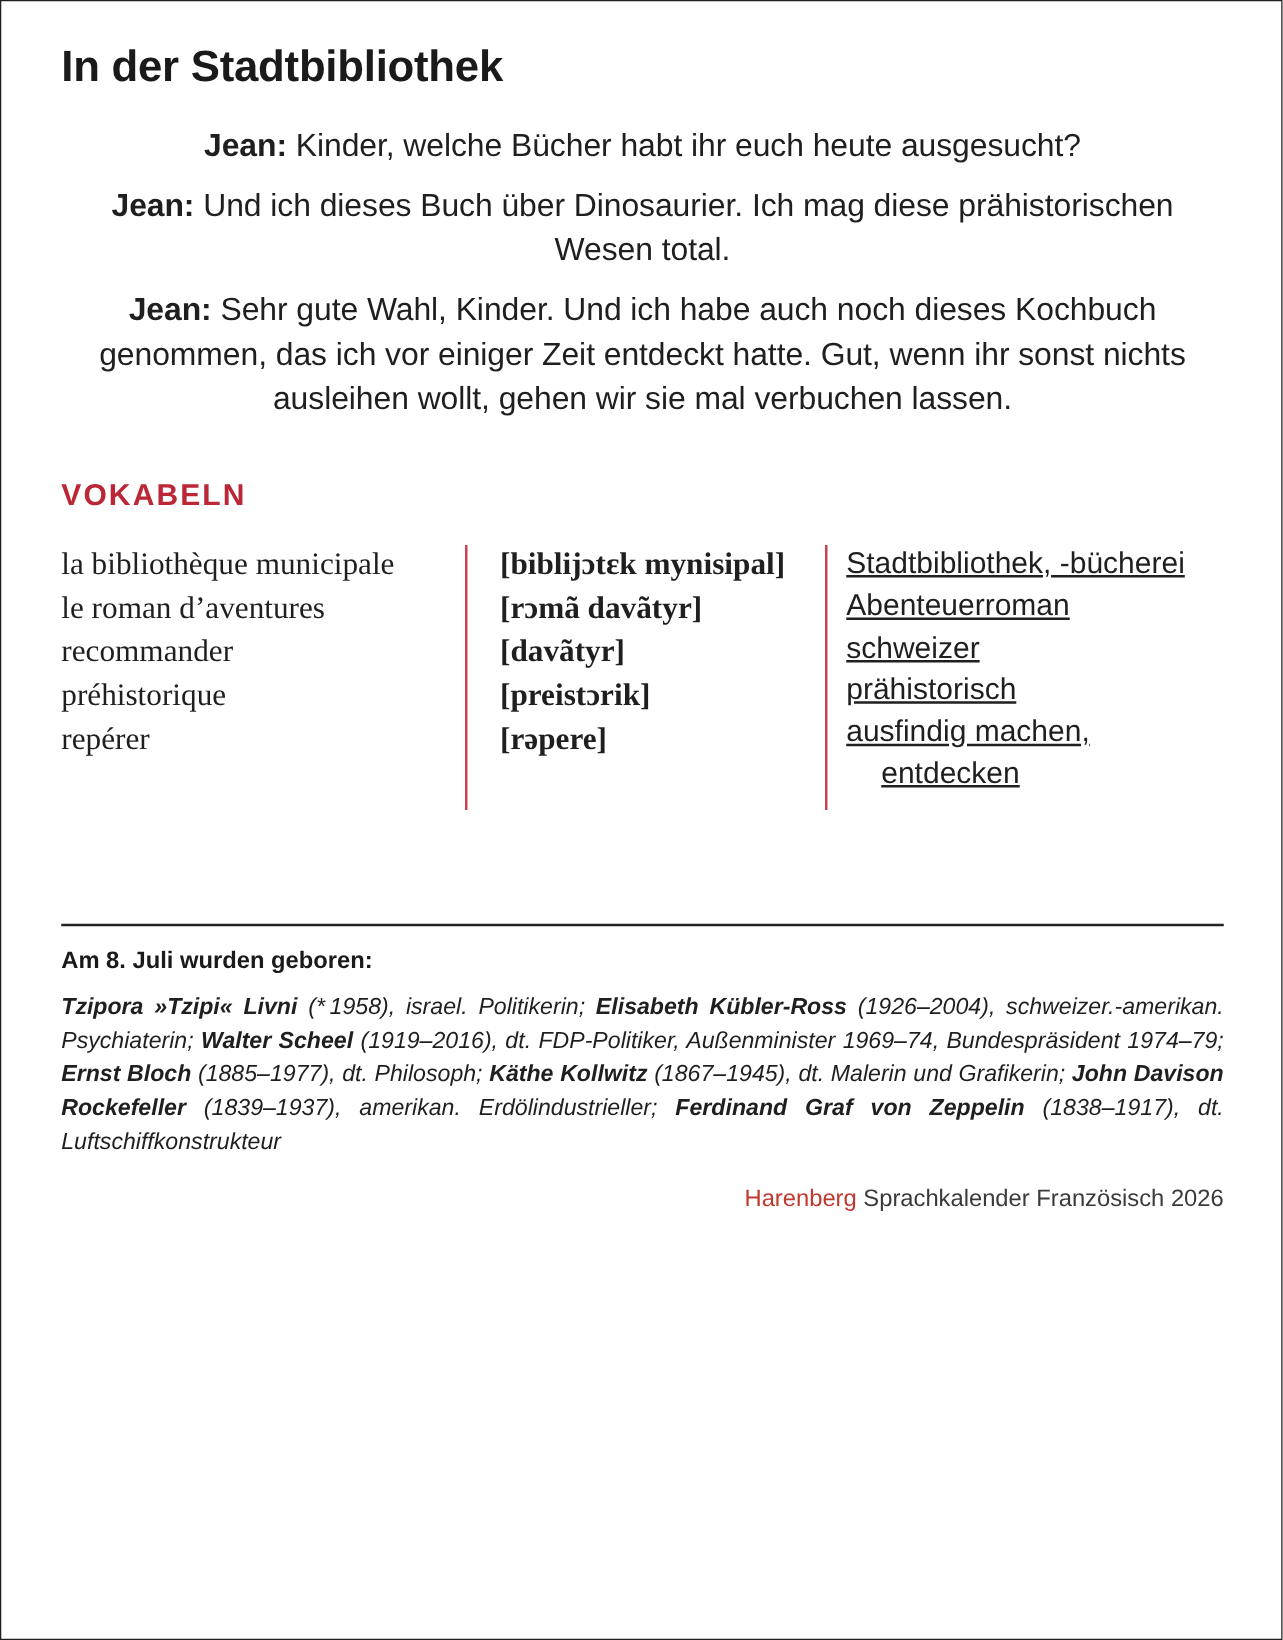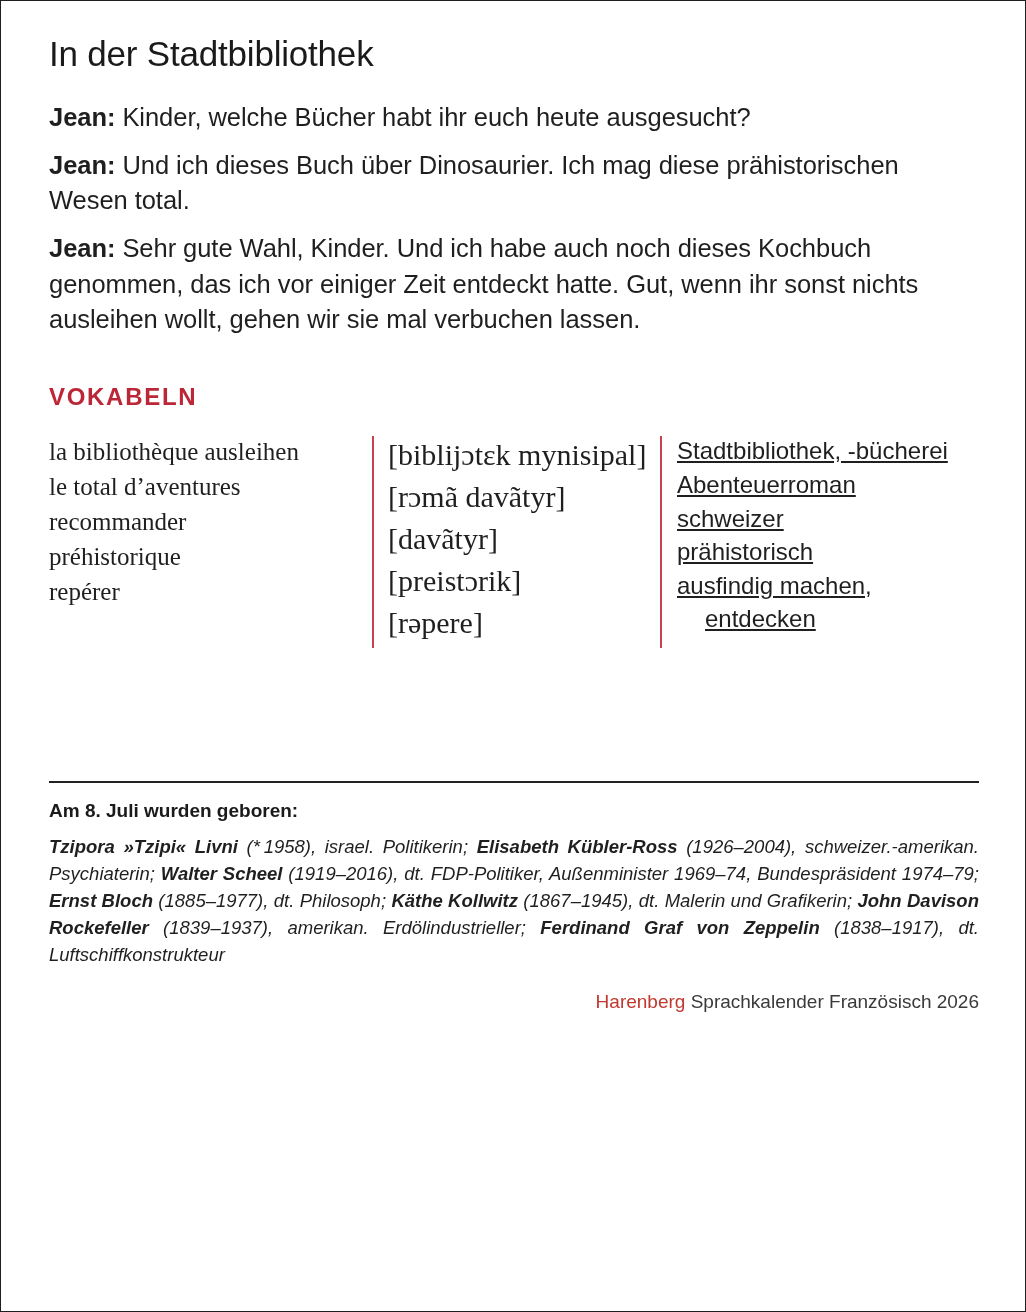--- a/index.html
+++ b/index.html
@@ -27,37 +27,38 @@
   .content {
     position: absolute;
     left: 48px;
     top: 34px;
     width: 930px;
   }
 
   
   .title {
     font-size: 35px;
-    font-weight: normal;
+    font-weight: bold;
     letter-spacing: -0.2px;
     line-height: 1.1;
     margin: 0 0 26px 0;
     color: #1a1a1a;
   }
 
   
   .dialogue {
     margin-bottom: 4px;
   }
   .line {
     font-size: 25.5px;
     line-height: 1.385;
     margin: 0 0 13px 0;
     color: #1f1f1f;
     letter-spacing: -0.05px;
+    text-align: center;
   }
   .speaker {
     font-weight: bold;
   }
 
   
   .vokabeln-head {
     color: #bb2736;
     font-size: 24px;
     font-weight: bold;
@@ -76,25 +77,26 @@
     position: relative;
   }
   .vcol-fr {
     font-family: "Liberation Serif", serif;
     font-size: 25px;
     line-height: 1.40;
     color: #1f1f1f;
   }
   .vcol-ipa {
     font-family: "Liberation Serif", serif;
-    font-size: 30px;
+    font-size: 25px;
     line-height: 1.40;
     color: #1f1f1f;
-    padding-left: 16px;
+    padding-left: 28px;
     box-sizing: border-box;
+    font-weight: bold;
   }
   .vcol-de {
     font-family: "Liberation Sans", sans-serif;
     font-size: 24px;
     line-height: 1.40;
     color: #1f1f1f;
     padding-left: 17px;
     box-sizing: border-box;
     text-decoration: underline;
   }
@@ -168,22 +170,22 @@
     </div>
 
     <div class="vokabeln-head">VOKABELN</div>
 
     <div class="vocab-table">
       <div class="vdivider d1"></div>
       <div class="vdivider d2"></div>
       <div class="vocab-grid">
 
         <div class="vcol vcol-fr">
-          <div class="vrow">la bibliothèque ausleihen</div>
-          <div class="vrow">le total d’aventures</div>
+          <div class="vrow">la bibliothèque municipale</div>
+          <div class="vrow">le roman d’aventures</div>
           <div class="vrow">recommander</div>
           <div class="vrow">préhistorique</div>
           <div class="vrow">repérer</div>
           <div class="vrow vrow-cont">&nbsp;</div>
         </div>
 
         <div class="vcol vcol-ipa">
           <div class="vrow">[biblijɔtɛk mynisipal]</div>
           <div class="vrow">[rɔmã davãtyr]</div>
           <div class="vrow">[davãtyr]</div>

